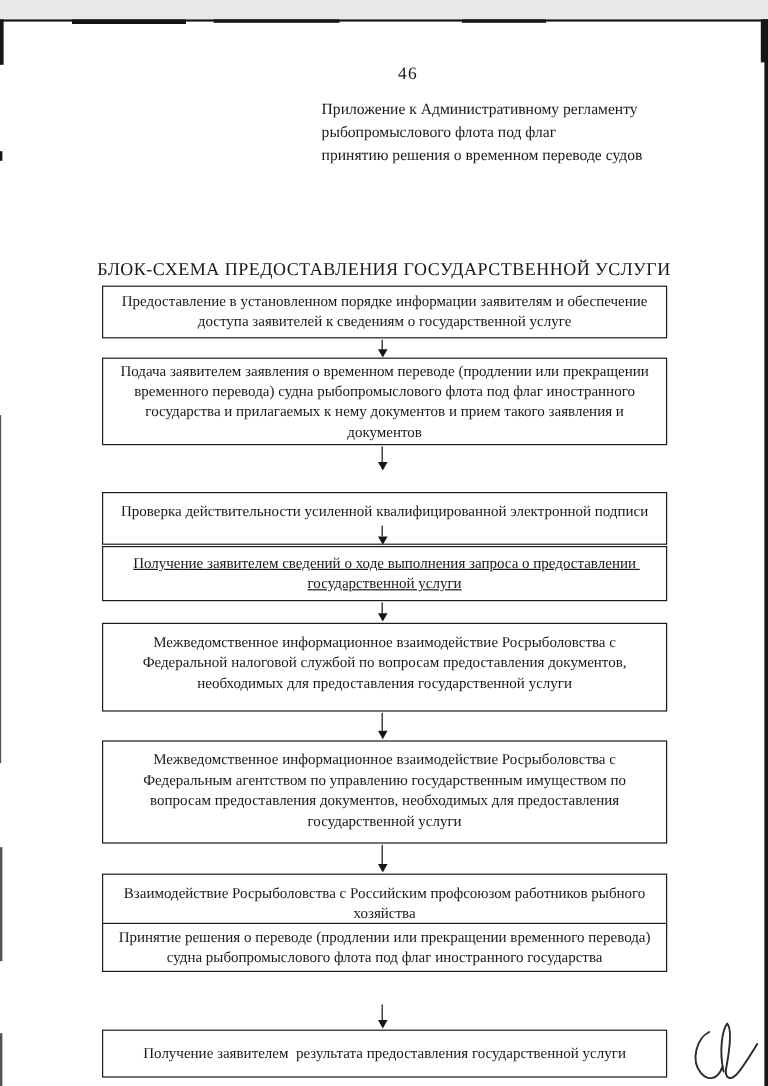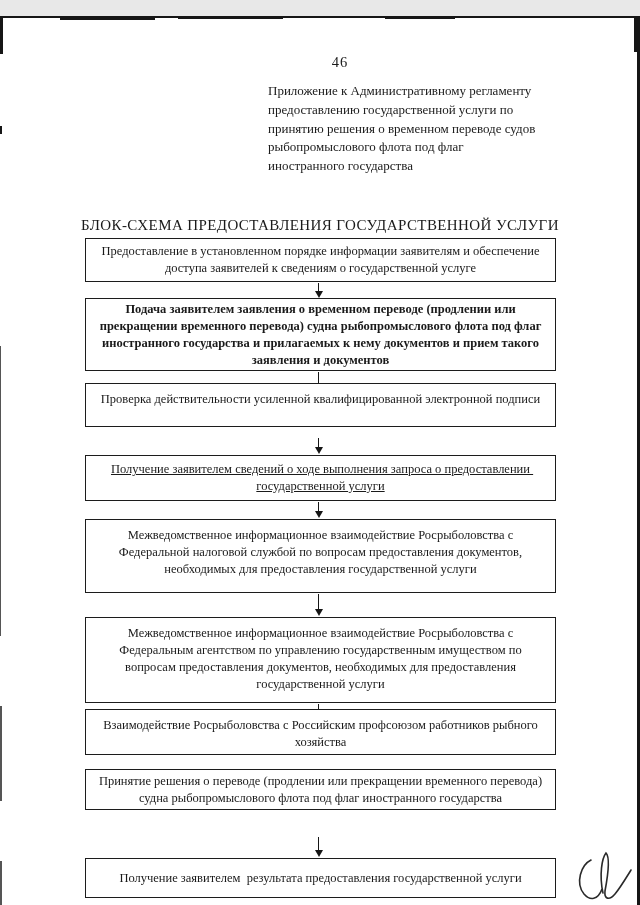--- a/index.html
+++ b/index.html
@@ -73,41 +73,39 @@
   <div class="edge" style="left:0;top:110px;width:2px;height:8px;"></div>
   <div class="edge gray" style="left:0;top:330px;width:1px;height:290px;"></div>
   <div class="edge gray" style="left:0;top:690px;width:2px;height:95px;"></div>
   <div class="edge gray" style="left:0;top:845px;width:2px;height:60px;"></div>
   <div class="edge gray" style="left:293px;top:899px;width:347px;height:3px;"></div>
 
   <div class="page-number">46</div>
 
   <div class="annex">
     <div>Приложение к Административному регламенту</div>
-    <div>предоставлению государственной услуги по</div>
+    <div>рыбопромыслового флота под флаг</div>
     <div>принятию решения о временном переводе судов</div>
-    <div>рыбопромыслового флота под флаг</div>
-    <div>иностранного государства</div>
   </div>
 
   <div class="fc-title">БЛОК-СХЕМА ПРЕДОСТАВЛЕНИЯ ГОСУДАРСТВЕННОЙ УСЛУГИ</div>
 
   <div class="fbox" style="top:222px;height:44px;">Предоставление в установленном порядке информации заявителям и обеспечение доступа заявителей к сведениям о государственной услуге</div>
   <div class="arrow" style="top:267px;height:15px;">
       <div class="shaft"></div>
       <div class="head"></div>
     </div>
 
-  <div class="fbox" style="top:282px;height:73px;font-weight:bold;">Подача заявителем заявления о временном переводе (продлении или прекращении временного перевода) судна рыбопромыслового флота под флаг иностранного государства и прилагаемых к нему документов и прием такого заявления и документов</div>
+  <div class="fbox" style="top:282px;height:73px;">Подача заявителем заявления о временном переводе (продлении или прекращении временного перевода) судна рыбопромыслового флота под флаг иностранного государства и прилагаемых к нему документов и прием такого заявления и документов</div>
   <div class="arrow" style="top:356px;height:20px;">
       <div class="shaft"></div>
       <div class="head"></div>
     </div>
 
-  <div class="fbox top" style="top:367px;height:44px;">Проверка действительности усиленной квалифицированной электронной подписи</div>
+  <div class="fbox top" style="top:394px;height:44px;">Проверка действительности усиленной квалифицированной электронной подписи</div>
   <div class="arrow" style="top:422px;height:16px;">
       <div class="shaft"></div>
       <div class="head"></div>
     </div>
 
   <div class="fbox" style="top:439px;height:46px;text-decoration:underline;">Получение заявителем сведений о ходе выполнения запроса о предоставлении государственной услуги</div>
   <div class="arrow" style="top:486px;height:16px;">
       <div class="shaft"></div>
       <div class="head"></div>
     </div>
@@ -117,21 +115,21 @@
       <div class="shaft"></div>
       <div class="head"></div>
     </div>
 
   <div class="fbox top" style="top:601px;height:86px;">Межведомственное информационное взаимодействие Росрыболовства с Федеральным агентством по управлению государственным имуществом по вопросам предоставления документов, необходимых для предоставления государственной услуги</div>
   <div class="arrow" style="top:688px;height:23px;">
       <div class="shaft"></div>
       <div class="head"></div>
     </div>
 
-  <div class="fbox top" style="top:693px;height:46px;font-family:Liberation Serif, serif;">Взаимодействие Росрыболовства с Российским профсоюзом работников рыбного хозяйства</div>
+  <div class="fbox top" style="top:712px;height:46px;font-family:Liberation Serif, serif;">Взаимодействие Росрыболовства с Российским профсоюзом работников рыбного хозяйства</div>
   <div class="arrow" style="top:759px;height:19px;">
       <div class="shaft"></div>
       <div class="head"></div>
     </div>
 
   <div class="fbox" style="top:753px;height:41px;">Принятие решения о переводе (продлении или прекращении временного перевода) судна рыбопромыслового флота под флаг иностранного государства</div>
   <div class="arrow" style="top:821px;height:20px;">
       <div class="shaft"></div>
       <div class="head"></div>
     </div>

